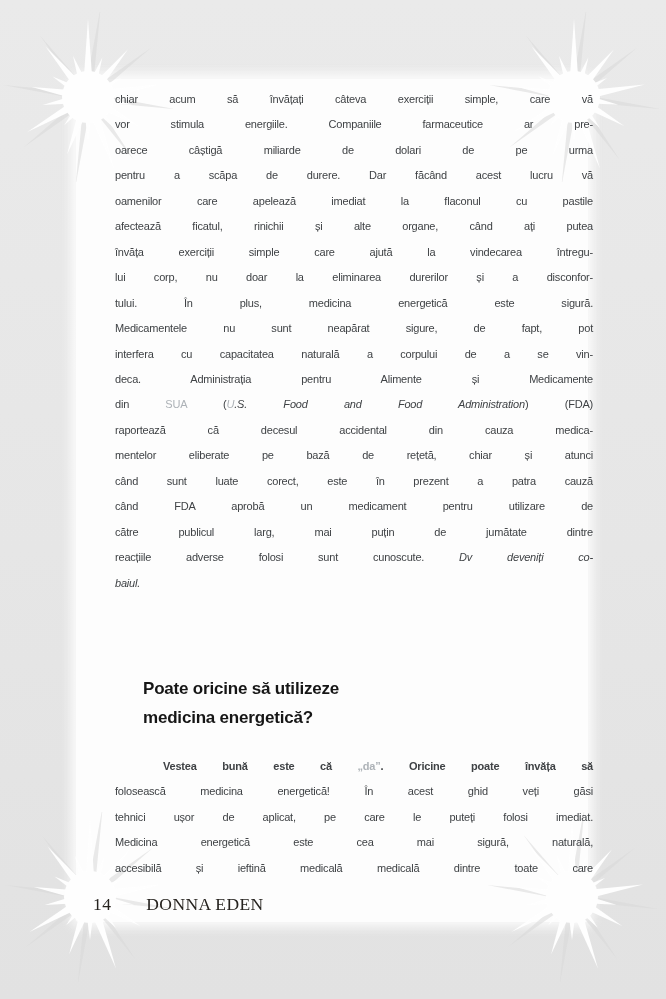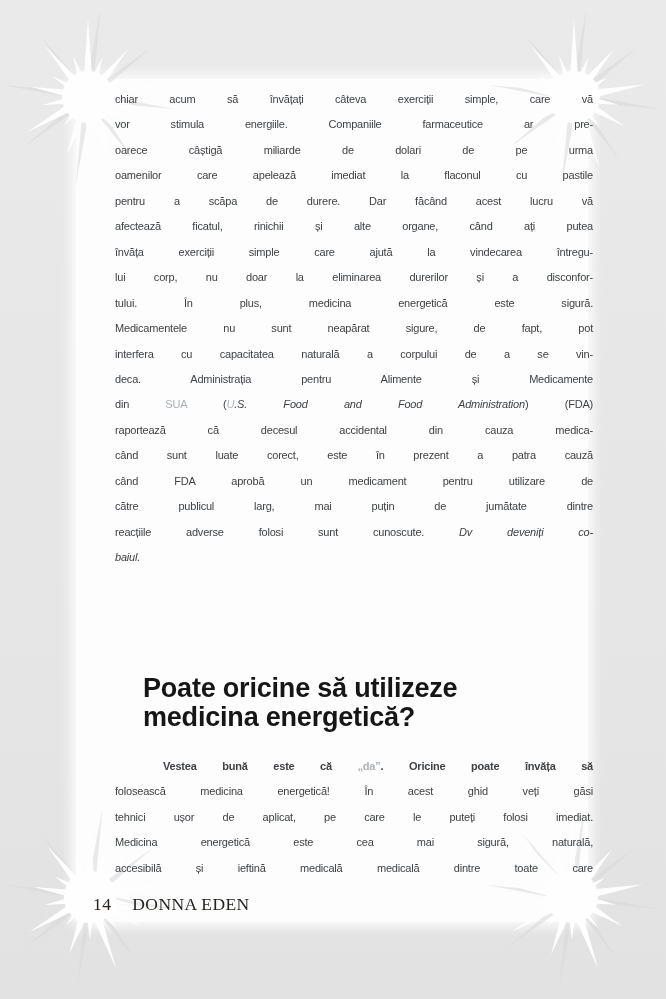--- a/index.html
+++ b/index.html
@@ -33,29 +33,29 @@
     line-height:25.45px;text-align:justify;text-align-last:justify;
     white-space:normal;
   }
   .line.end{text-align-last:left;}
   .line.indent{text-indent:48px;font-weight:bold;}
   .muted{color:var(--muted);}
   .it{font-style:italic;}
 
   .heading{
     position:absolute;left:143px;top:674px;
-    font-weight:bold;font-size:27px;line-height:29px;
+    font-weight:bold;font-size:17px;line-height:29px;
     color:var(--heading);letter-spacing:-0.2px;
   }
   .footer{
     position:absolute;left:93px;top:894px;
     font-family:"Liberation Serif",serif;font-size:17.5px;
     color:var(--footer);letter-spacing:0.4px;
   }
-  .footer .pgnum{margin-right:21px;}
+  .footer .pgnum{margin-right:35px;}
 </style>
 </head>
 <body>
 
 <svg width="0" height="0" style="position:absolute">
   <defs>
     <g id="rays">
       <g fill="#d9d9d9" opacity="0.55">
         <polygon points="0,-92 4,0 -4,0" transform="rotate(8)"></polygon>
         <polygon points="0,-80 4,0 -4,0" transform="rotate(52)"></polygon>
@@ -103,31 +103,32 @@
     <use href="#rays"></use>
   </svg>
 <svg class="burst" id="burst-br" viewBox="-85 -85 170 170">
     <use href="#rays"></use>
   </svg>
 
 <div class="textcol" id="p1">
     <div class="line"><span>chiar acum să învățați câteva exerciții simple, care vă</span></div>
     <div class="line"><span>vor stimula energiile. Companiile farmaceutice ar pre-</span></div>
     <div class="line"><span>oarece câștigă miliarde de dolari de pe urma</span></div>
+    <div class="line"><span>pentru a scăpa de durere. Dar făcând acest lucru vă</span></div>
     <div class="line"><span>oamenilor care apelează imediat la flaconul cu pastile</span></div>
-    <div class="line"><span>pentru a scăpa de durere. Dar făcând acest lucru vă</span></div>
     <div class="line"><span>afectează ficatul, rinichii și alte organe, când ați putea</span></div>
     <div class="line"><span>învăța exerciții simple care ajută la vindecarea întregu-</span></div>
     <div class="line"><span>lui corp, nu doar la eliminarea durerilor și a disconfor-</span></div>
     <div class="line"><span>tului. În plus, medicina energetică este sigură.</span></div>
     <div class="line"><span>Medicamentele nu sunt neapărat sigure, de fapt, pot</span></div>
     <div class="line"><span>interfera cu capacitatea naturală a corpului de a se vin-</span></div>
     <div class="line"><span>deca. Administrația pentru Alimente și Medicamente</span></div>
     <div class="line"><span>din </span><span class="muted">SUA</span><span> (</span><span class="muted it">U</span><span class="it">.S. Food and Food Administration</span><span>) (FDA)</span></div>
     <div class="line"><span>raportează că decesul accidental din cauza medica-</span></div>
+    <div class="line"><span>mentelor eliberate pe bază de rețetă, chiar și atunci</span></div>
     <div class="line"><span>când sunt luate corect, este în prezent a patra cauză</span></div>
     <div class="line"><span>când FDA aprobă un medicament pentru utilizare de</span></div>
     <div class="line"><span>către publicul larg, mai puțin de jumătate dintre</span></div>
     <div class="line"><span>reacțiile adverse folosi sunt cunoscute. </span><span class="it">Dv deveniți co-</span></div>
     <div class="line end"><span class="it">baiul.</span></div>
   </div>
 
 <div class="heading">
   <div>Poate oricine să utilizeze</div>
   <div>medicina energetică?</div>

